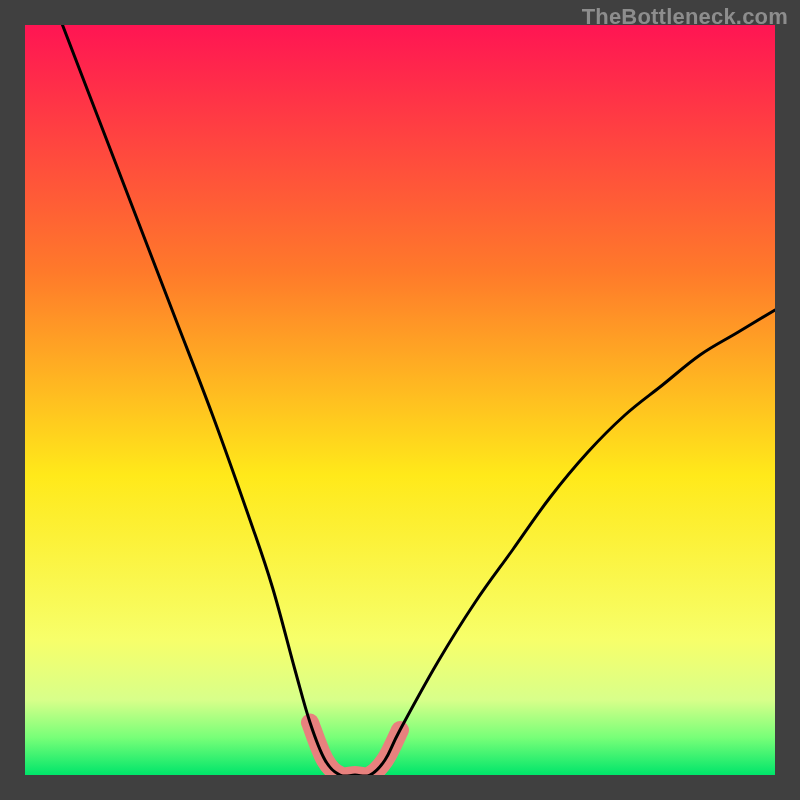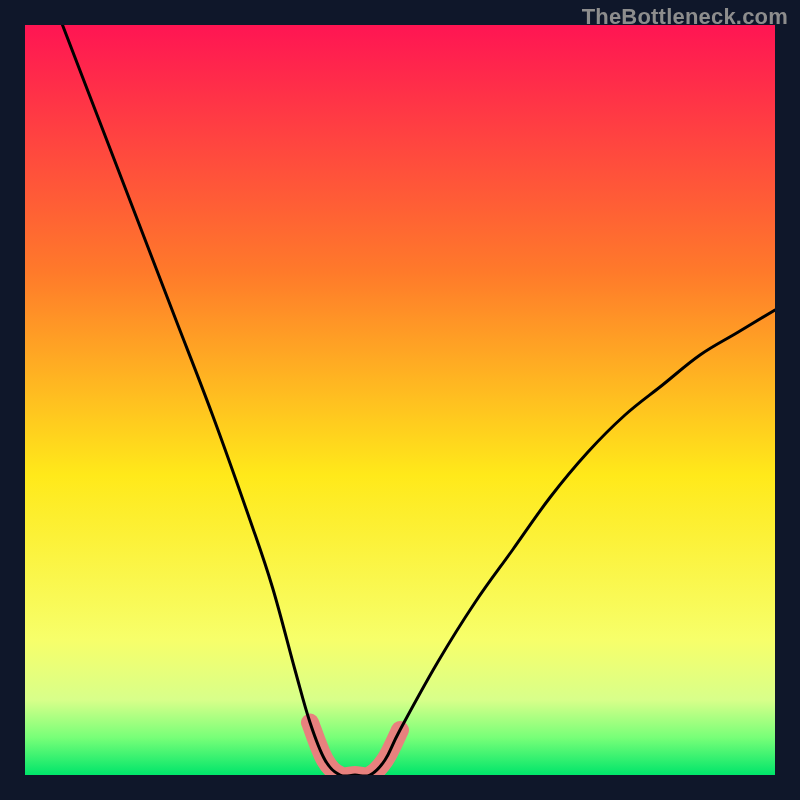--- a/index.html
+++ b/index.html
@@ -9,21 +9,21 @@
     height: 800px;
     background: #000;
     overflow: hidden;
   }
   .frame {
     position: absolute;
     left: 0;
     top: 0;
     width: 800px;
     height: 800px;
-    background: #0f172a;
+    background: #404040;
   }
   .plot {
     position: absolute;
     left: 25px;
     top: 25px;
     width: 750px;
     height: 750px;
   }
   .watermark {
     position: absolute;

